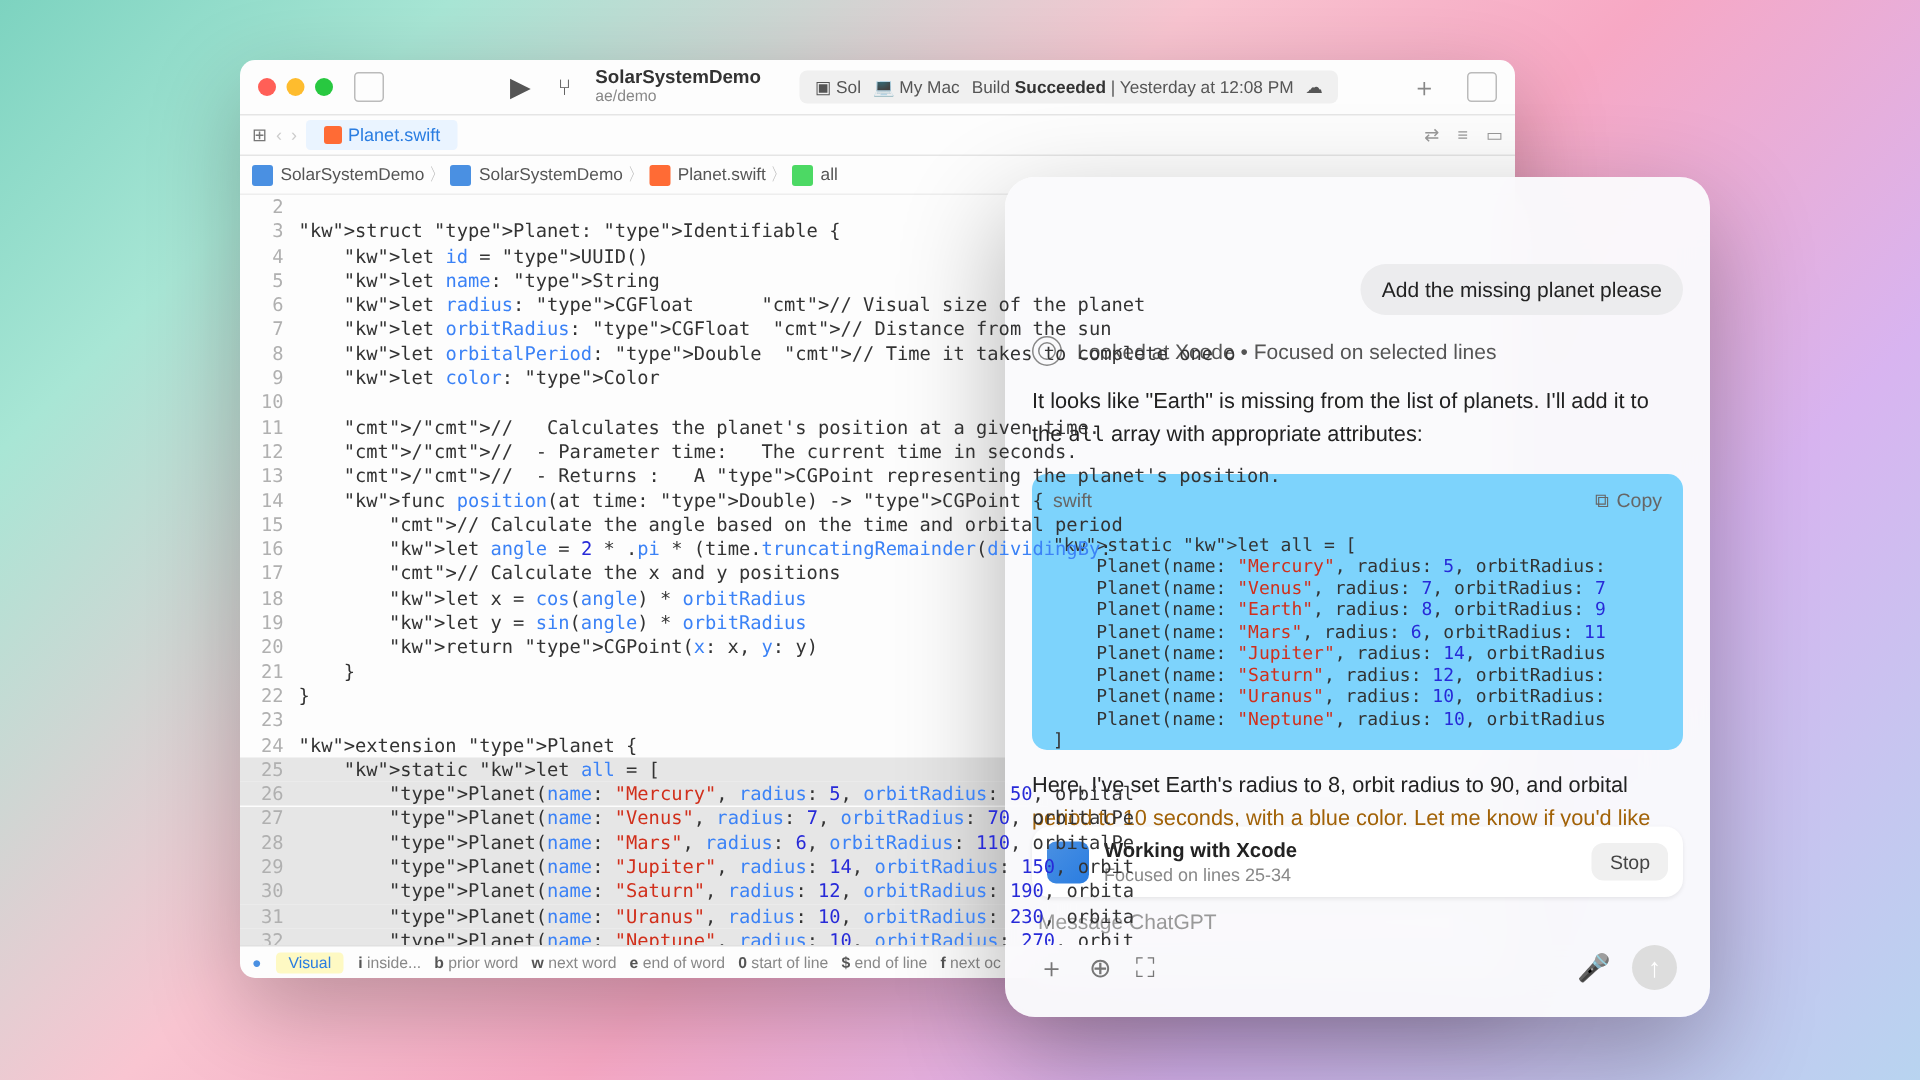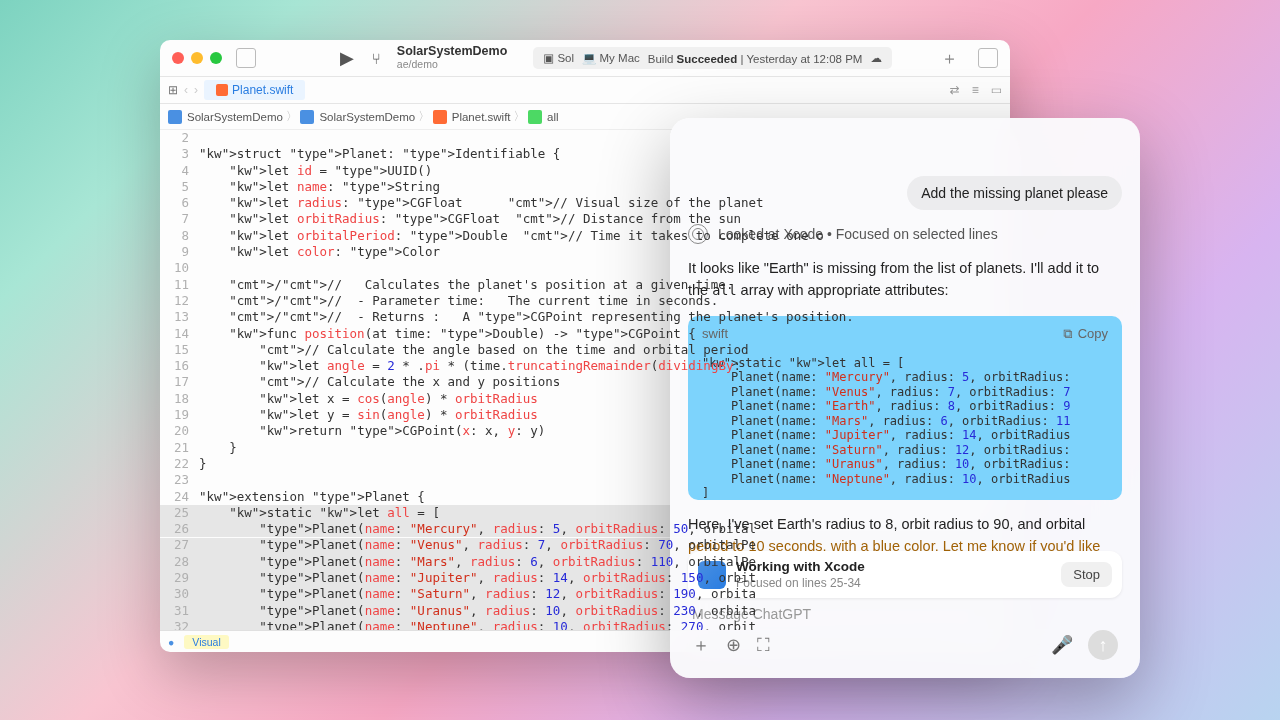--- a/index.html
+++ b/index.html
@@ -30,21 +30,21 @@
 .tab { background: #eaf4ff; padding: 3px 12px; border-radius: 3px; color: #2a7de1; display: flex; align-items: center; gap: 4px; }
 .sw-icon { width: 12px; height: 12px; background: #ff6b35; border-radius: 2px; display: inline-block; }
 .tab-right { margin-left: auto; display: flex; gap: 12px; color: #999; }
 .crumbs { height: 26px; display: flex; align-items: center; padding: 0 8px; font-size: 11.5px; color: #555; gap: 3px; border-bottom: 1px solid #eee; }
 .crumbs .sep { color: #bbb; }
 .crumb-icon { width: 14px; height: 14px; border-radius: 2px; display: inline-block; vertical-align: middle; margin-right: 2px; }
 .cr-blue { background: #4a90e2; } .cr-folder { background: #4a90e2; } .cr-swift { background: #ff6b35; } .cr-p { background: #4cd964; }
 .editor { flex: 1; overflow: hidden; font-family: "SF Mono", Menlo, monospace; font-size: 12.5px; line-height: 16.3px; position: relative; }
 .code { display: flex; }
 .gutter { color: #b0b0b0; text-align: right; padding: 0 10px 0 14px; user-select: none; }
-.lines { flex: 1; white-space: pre; color: #333; } .str { color: #d12f1b; } .num { color: #272ad8; } .prop { color: #ef4444; }
+.lines { flex: 1; white-space: pre; color: #333; } .str { color: #d12f1b; } .num { color: #272ad8; } .prop { color: #3b82f6; }
 .hl { background: #e6e6e6; position: absolute; left: 0; right: 0; z-index: -1; }
 .bottombar { height: 22px; border-top: 1px solid #e0e0e0; display: flex; align-items: center; padding: 0 8px; font-size: 10.5px; color: #888; gap: 10px; }
 .vmode { background: #fef9c3; color: #2a7de1; padding: 1px 8px; border-radius: 3px; font-size: 10.5px; }
 .bottombar b { color: #555; font-weight: 600; }
 
 
 .gpt {
   position: absolute; left: 670px; top: 118px; width: 470px; height: 560px;
   background: rgba(250,250,252,0.96); border-radius: 20px; box-shadow: 0 25px 70px rgba(0,0,0,0.3);
   display: flex; flex-direction: column; padding: 18px; backdrop-filter: blur(20px);
@@ -174,20 +174,21 @@
         <span class="&lt;span">"type"</span>&gt;Planet(<span class="prop">name</span>: <span class="str">"Saturn"</span>, <span class="prop">radius</span>: <span class="num">12</span>, <span class="prop">orbitRadius</span>: <span class="num">190</span>, orbita
         <span class="&lt;span">"type"</span>&gt;Planet(<span class="prop">name</span>: <span class="str">"Uranus"</span>, <span class="prop">radius</span>: <span class="num">10</span>, <span class="prop">orbitRadius</span>: <span class="num">230</span>, orbita
         <span class="&lt;span">"type"</span>&gt;Planet(<span class="prop">name</span>: <span class="str">"Neptune"</span>, <span class="prop">radius</span>: <span class="num">10</span>, <span class="prop">orbitRadius</span>: <span class="num">270</span>, orbit
 </div>
     </div>
   </div>
 
   <div class="bottombar">
     <span style="color:#4a90e2">●</span>
     <span class="vmode">Visual</span>
+    <span id="hints"><b>i</b> inside... &nbsp; <b>b</b> prior word &nbsp; <b>w</b> next word &nbsp; <b>e</b> end of word &nbsp; <b>0</b> start of line &nbsp; <b>$</b> end of line &nbsp; <b>f</b> next oc</span>
   </div>
 </div>
 
 <div class="gpt">
   <div class="gpt-body">
     <div class="user-msg">Add the missing planet please</div>
     <div class="sys-line">
       <span class="gpt-logo"></span>
       <span>Looked at Xcode • Focused on selected lines</span>
     </div>

